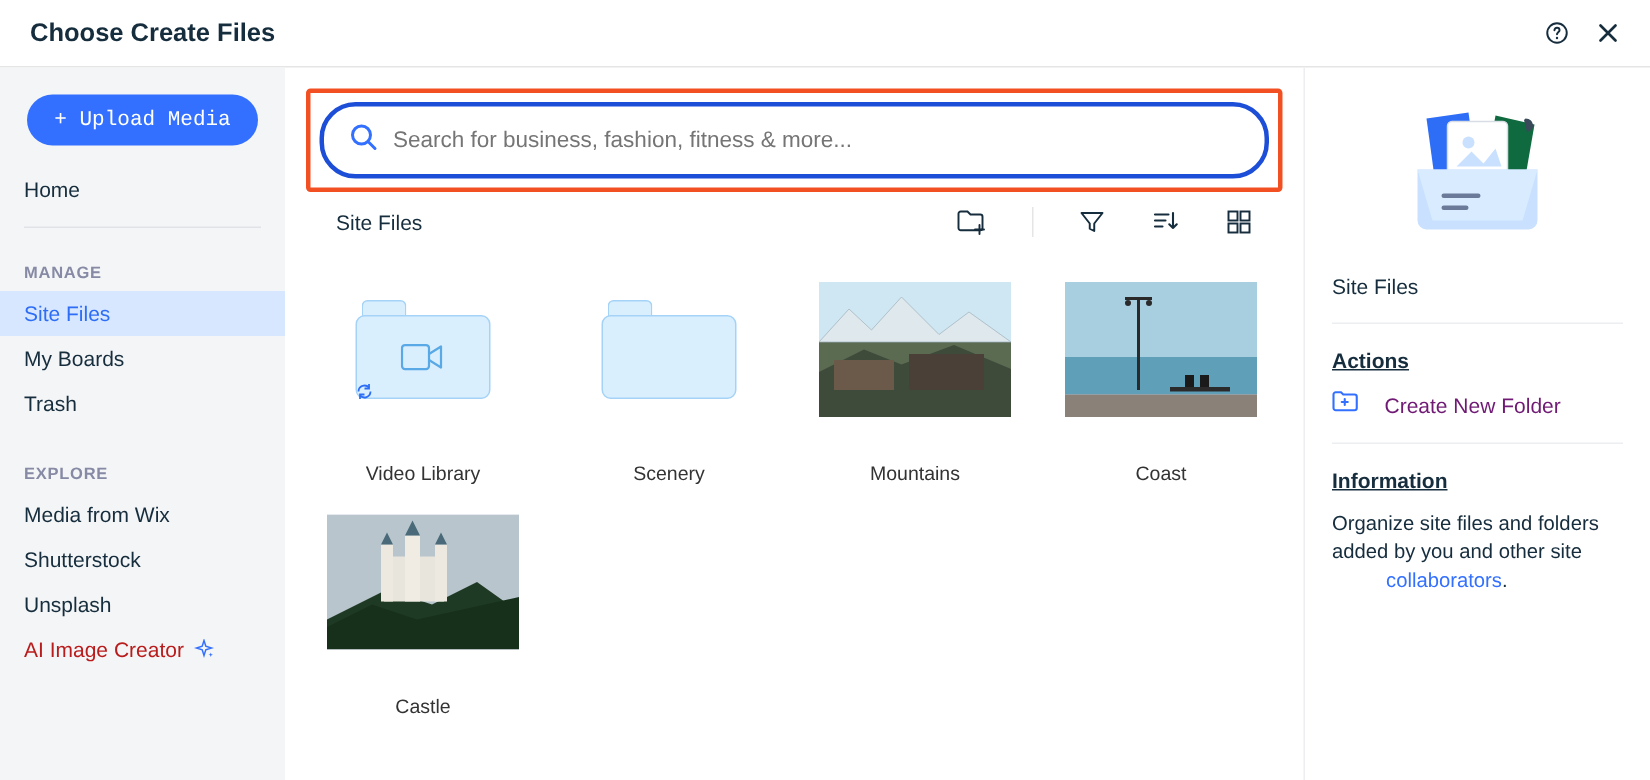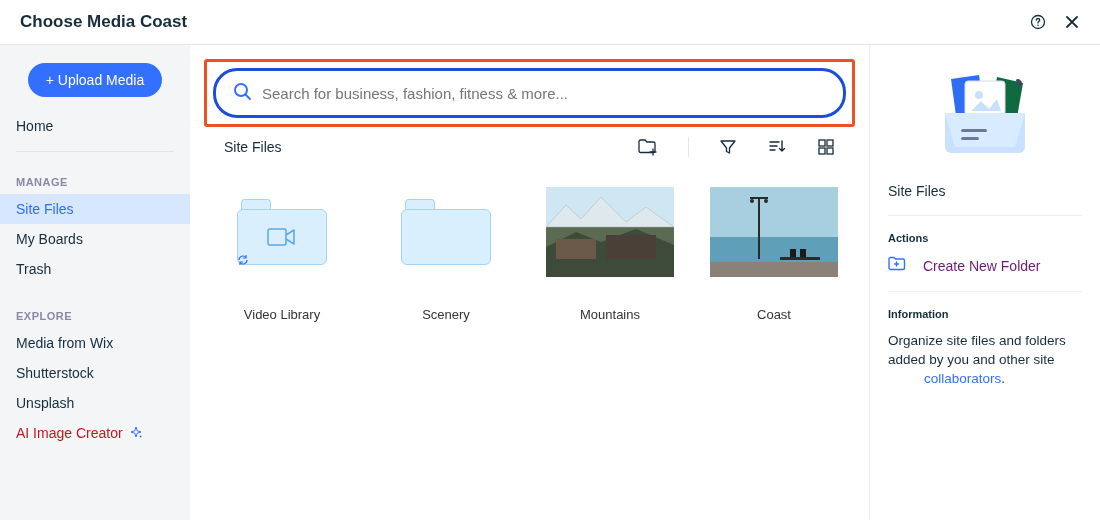--- a/index.html
+++ b/index.html
@@ -4,21 +4,21 @@
 <style>
   * { box-sizing: border-box; margin: 0; padding: 0; }
   html, body { width: 1100px; height: 520px; font-family: -apple-system, BlinkMacSystemFont, "Segoe UI", Helvetica, Arial, sans-serif; color: #162d3d; background: #fff; overflow: hidden; }
   .app { display: flex; flex-direction: column; width: 100%; height: 100%; }
   .header { display: flex; align-items: center; justify-content: space-between; padding: 12px 20px; border-bottom: 1px solid #e5e5e5; }
   .header-title { font-size: 17px; font-weight: 700; }
   .header-right { display: flex; align-items: center; gap: 18px; }
   .header-right svg { display: block; }
   .body { display: flex; flex: 1; overflow: hidden; }
   .sidebar { width: 190px; background: #f4f5f6; padding: 12px 0 0 0; display: flex; flex-direction: column; overflow-y: auto; }
-  .upload-btn { margin: 6px auto 14px auto; background: #3370ff; color: #fff; font-weight: 500; font-size: 14px; padding: 9px 18px; border: none; border-radius: 22px; cursor: pointer; }
+  .upload-btn { margin: 6px auto 14px auto; background: #3370ff; color: #fff; font-weight: 500; font-size: 14px; padding: 9px 18px; border: none; border-radius: 22px; cursor: pointer; font-family: Liberation Mono, monospace; }
   .nav-item { padding: 7px 16px; font-size: 14px; color: #162d3d; cursor: pointer; display: flex; align-items: center; gap: 6px; }
   .nav-item.active { background: #d6e7ff; color: #2e6ef6; }
   .nav-item.ai { color: #b91c1c; }
   .hr { border: none; border-top: 1px solid #dfe3e8; margin: 10px 16px; }
   .section-label { font-size: 11px; font-weight: 600; letter-spacing: 0.5px; color: #868aa5; padding: 14px 16px 6px 16px; }
   .main { flex: 1; border-right: 1px solid #eceef2; display: flex; flex-direction: column; padding: 14px 14px 0 14px; overflow-y: auto; }
   .search-wrap { border: 3px solid #f25022; border-radius: 3px; padding: 6px; }
   .search-bar { display: flex; align-items: center; gap: 10px; border: 3px solid #1d4ed8; border-radius: 24px; padding: 10px 16px; background: #fff; }
   .search-bar input { flex: 1; border: none; outline: none; font-size: 15px; color: #868aa5; background: transparent; }
   .toolbar { display: flex; align-items: center; justify-content: space-between; padding: 10px 20px 0 20px; }
@@ -33,33 +33,33 @@
   .folder-body { position: absolute; left: 0; top: 10px; width: 90px; height: 56px; background: #daeffe; border: 1px solid #a5d3f7; border-radius: 6px; }
   .folder-tab { position: absolute; left: 4px; top: 0; width: 30px; height: 14px; background: #daeffe; border: 1px solid #a5d3f7; border-bottom: none; border-radius: 4px 4px 0 0; }
   .folder-inner { position: absolute; left: 0; top: 10px; width: 90px; height: 56px; display: flex; align-items: center; justify-content: center; }
   .folder-refresh { position: absolute; left: 0; bottom: -4px; color: #2e6ef6; font-size: 12px; }
   .photo { width: 128px; height: 90px; overflow: hidden; position: relative; background: #dde; }
   .media-label { font-size: 13px; color: #333; margin-top: 30px; text-align: center; }
   .info-panel { width: 230px; padding: 16px 18px 10px 18px; overflow-y: auto; }
   .illus { display: flex; justify-content: center; margin: 8px 0 28px 0; }
   .info-title { font-size: 14px; color: #162d3d; margin-bottom: 8px; }
   .info-hr { border: none; border-top: 1px solid #eceef2; margin: 16px 0; }
-  .info-heading { font-size: 11px; font-weight: 700; color: #162d3d; margin-bottom: 12px; }
+  .info-heading { font-size: 14px; font-weight: 700; color: #162d3d; margin-bottom: 12px; text-decoration: underline; }
   .create-folder { display: flex; align-items: center; gap: 17px; color: #701a75; font-size: 14px; cursor: pointer; }
   .info-text { font-size: 13.5px; color: #162d3d; line-height: 1.4; }
   .info-text a { color: #3370ff; text-decoration: none; margin-left: 36px; }
   .sparkle { display: inline-flex; }
 </style>
 </head>
 <body>
 
 <div class="app">
 
   <div class="header">
-    <div class="header-title">Choose Media Coast</div>
+    <div class="header-title">Choose Create Files</div>
     <div class="header-right">
       <span>
         <svg width="16" height="16" viewBox="0 0 16 16" fill="none">
             <circle cx="8" cy="8" r="6.5" stroke="#162d3d" stroke-width="1.3"></circle>
             <path d="M6.3 6.2c0-.9.7-1.7 1.7-1.7s1.7.7 1.7 1.6c0 .7-.4 1-1 1.5-.5.4-.7.7-.7 1.3" stroke="#162d3d" stroke-width="1.3" stroke-linecap="round"></path>
             <circle cx="8" cy="11.3" r="0.8" fill="#162d3d"></circle>
           </svg>
       </span>
       <span>
         <svg width="16" height="16" viewBox="0 0 16 16">
@@ -203,20 +203,39 @@
                 <circle cx="56" cy="14" r="2" fill="#2a2a2a"></circle>
                 <rect x="80" y="62" width="6" height="10" fill="#1a1a1a"></rect>
                 <rect x="90" y="62" width="6" height="10" fill="#1a1a1a"></rect>
                 <rect x="70" y="70" width="40" height="3" fill="#2a2a2a"></rect>
               </svg>
             </div>
           </div>
           <div class="media-label">Coast</div>
         </div>
 
+        <div class="media-item">
+          <div class="thumb">
+            <div class="photo">
+              <svg width="128" height="90" viewBox="0 0 128 90" preserveAspectRatio="none">
+                <rect width="128" height="90" fill="#b8c5cc"></rect>
+                <path d="M0 70 L40 50 L70 60 L100 45 L128 65 L128 90 L0 90 Z" fill="#1f3a24"></path>
+                <path d="M0 75 L30 60 L60 70 L128 55 L128 90 L0 90 Z" fill="#17301c"></path>
+                <rect x="38" y="28" width="40" height="30" fill="#e8e5dc"></rect>
+                <rect x="36" y="20" width="8" height="38" fill="#ede9e0"></rect>
+                <rect x="72" y="20" width="8" height="38" fill="#ede9e0"></rect>
+                <rect x="52" y="14" width="10" height="44" fill="#f0ece4"></rect>
+                <path d="M36 20 L40 12 L44 20 Z" fill="#4a6a7a"></path>
+                <path d="M72 20 L76 12 L80 20 Z" fill="#4a6a7a"></path>
+                <path d="M52 14 L57 4 L62 14 Z" fill="#4a6a7a"></path>
+              </svg>
+            </div>
+          </div>
+          <div class="media-label">Castle</div>
+        </div>
       </div>
     </div>
 
     <div class="info-panel">
       <div class="illus">
         <svg width="100" height="86" viewBox="0 0 100 86">
           <path d="M62 8 L88 14 L80 60 L54 54 Z" fill="#0f6b3f"></path>
           <path d="M16 10 L44 6 L50 50 L22 54 Z" fill="#2e6ef6"></path>
           <rect x="30" y="12" width="40" height="40" rx="3" fill="#fff" stroke="#d8dde5"></rect>
           <circle cx="44" cy="26" r="4" fill="#c9e0ff"></circle>

